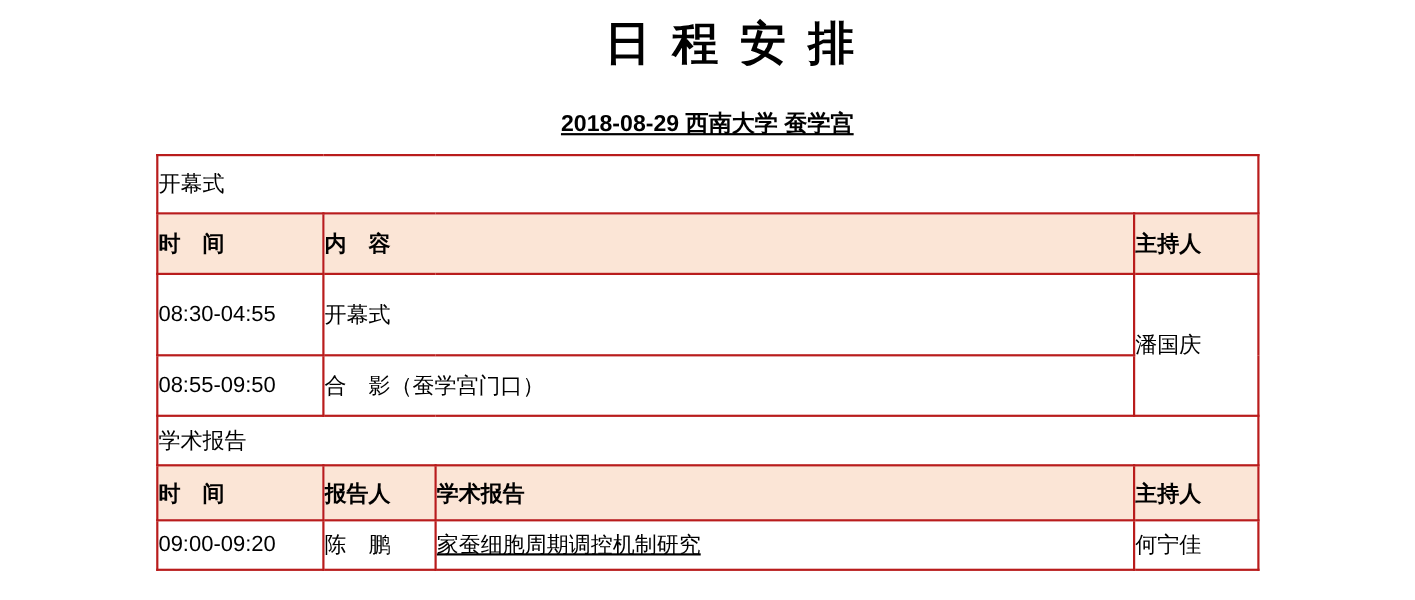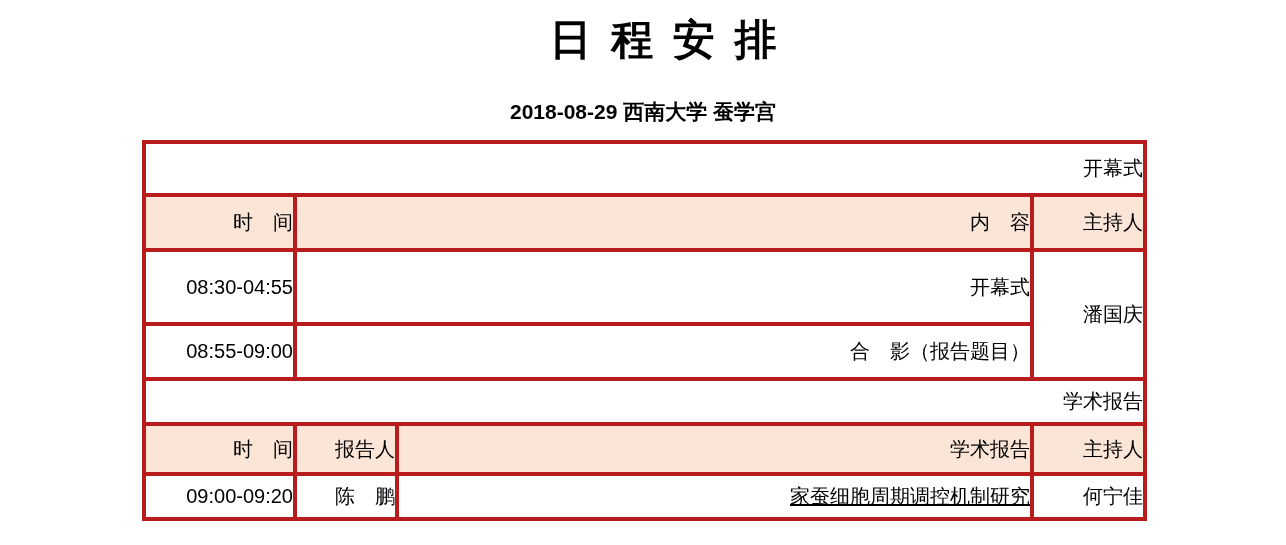--- a/index.html
+++ b/index.html
@@ -30,41 +30,42 @@
   }
   .subtitle {
     position: absolute;
     top: 98px;
     left: 0;
     width: 100%;
     text-align: center;
     font-size: 21px;
     font-weight: bold;
     white-space: pre;
+    text-decoration: underline;
   }
   table.schedule {
     position: absolute;
     left: 142px;
     top: 140px;
     width: 1001px;
     border-collapse: collapse;
     table-layout: fixed;
     font-size: 20px;
   }
   table.schedule td {
-    border: 4px solid #b91c1c;
-    text-align: right;
+    border: 2px solid #b91c1c;
+    text-align: left;
     vertical-align: middle;
     padding: 0;
     overflow: hidden;
     white-space: pre;
   }
   td.hdr {
     background: #fbe5d6;
-    font-weight: normal;
+    font-weight: bold;
   }
   td.content-indent {
     text-align: left;
     padding-left: 110px;
   }
   td.content-left {
     text-align: left;
     padding-left: 12px;
     text-decoration: underline;
   }
@@ -97,22 +98,22 @@
       <td class="hdr">主持人</td>
     </tr>
 
     <tr style="height:74px">
       <td>08:30-04:55</td>
       <td class="content-indent" colspan="2">开幕式</td>
       <td rowspan="2">潘国庆</td>
     </tr>
 
     <tr style="height:55px">
-      <td>08:55-09:00</td>
-      <td class="content-indent" colspan="2">合　影（报告题目）</td>
+      <td>08:55-09:50</td>
+      <td class="content-indent" colspan="2">合　影（蚕学宫门口）</td>
     </tr>
 
     <tr style="height:45px">
       <td colspan="4">学术报告</td>
     </tr>
 
     <tr style="height:50px">
       <td class="hdr">时　间</td>
       <td class="hdr">报告人</td>
       <td class="hdr">学术报告</td>

